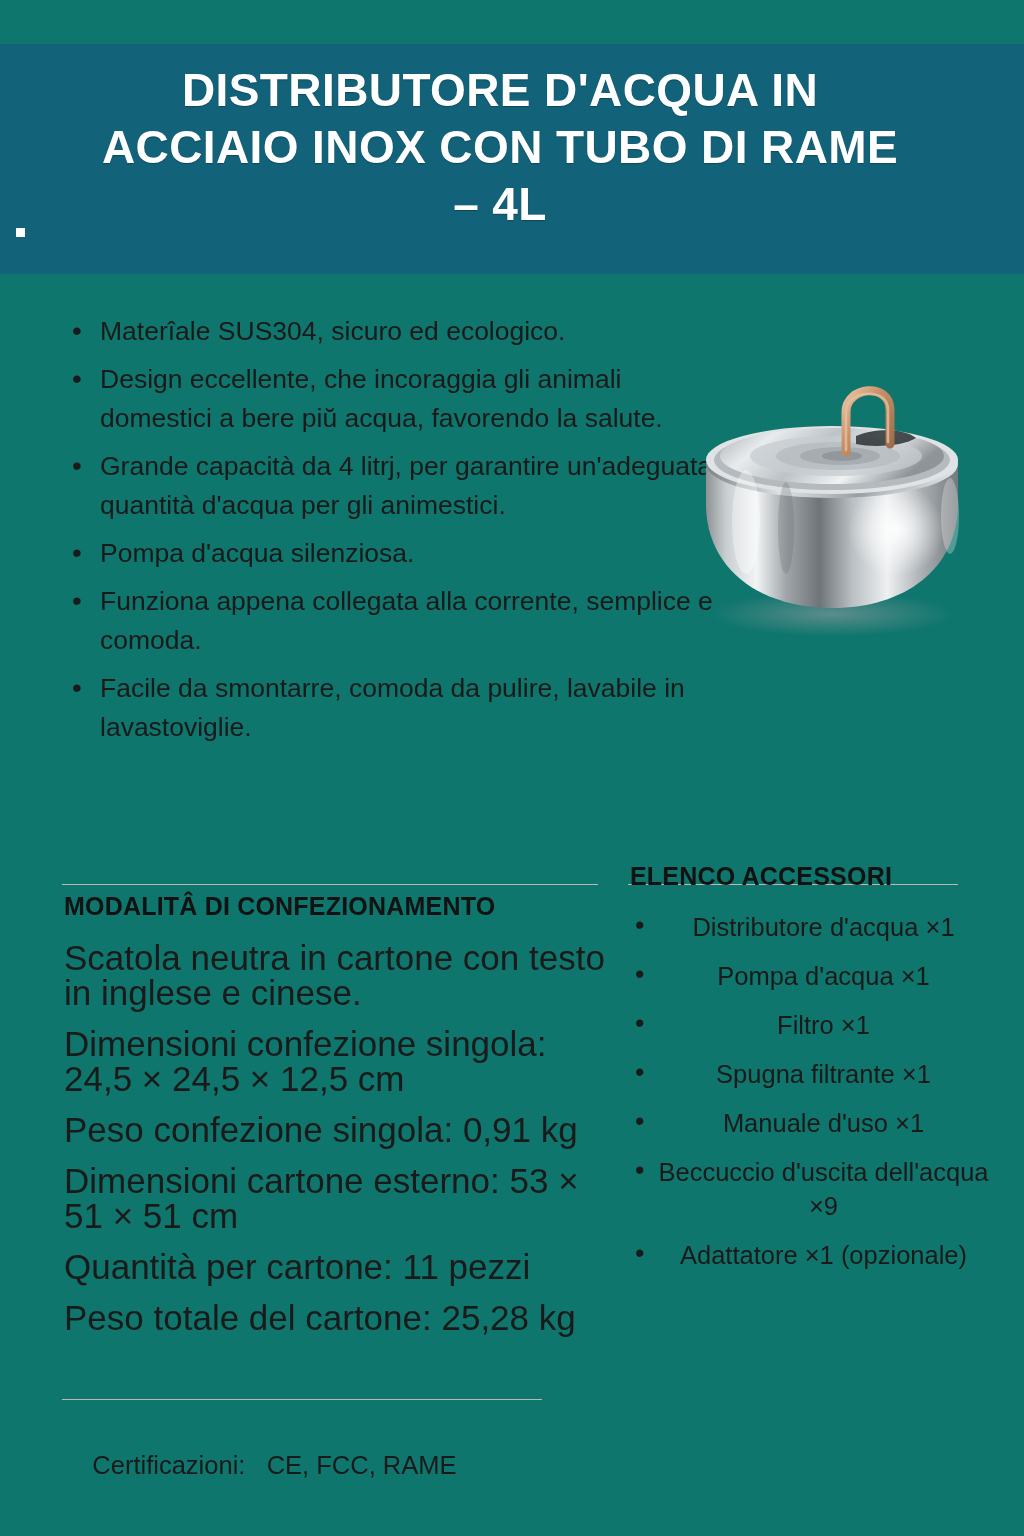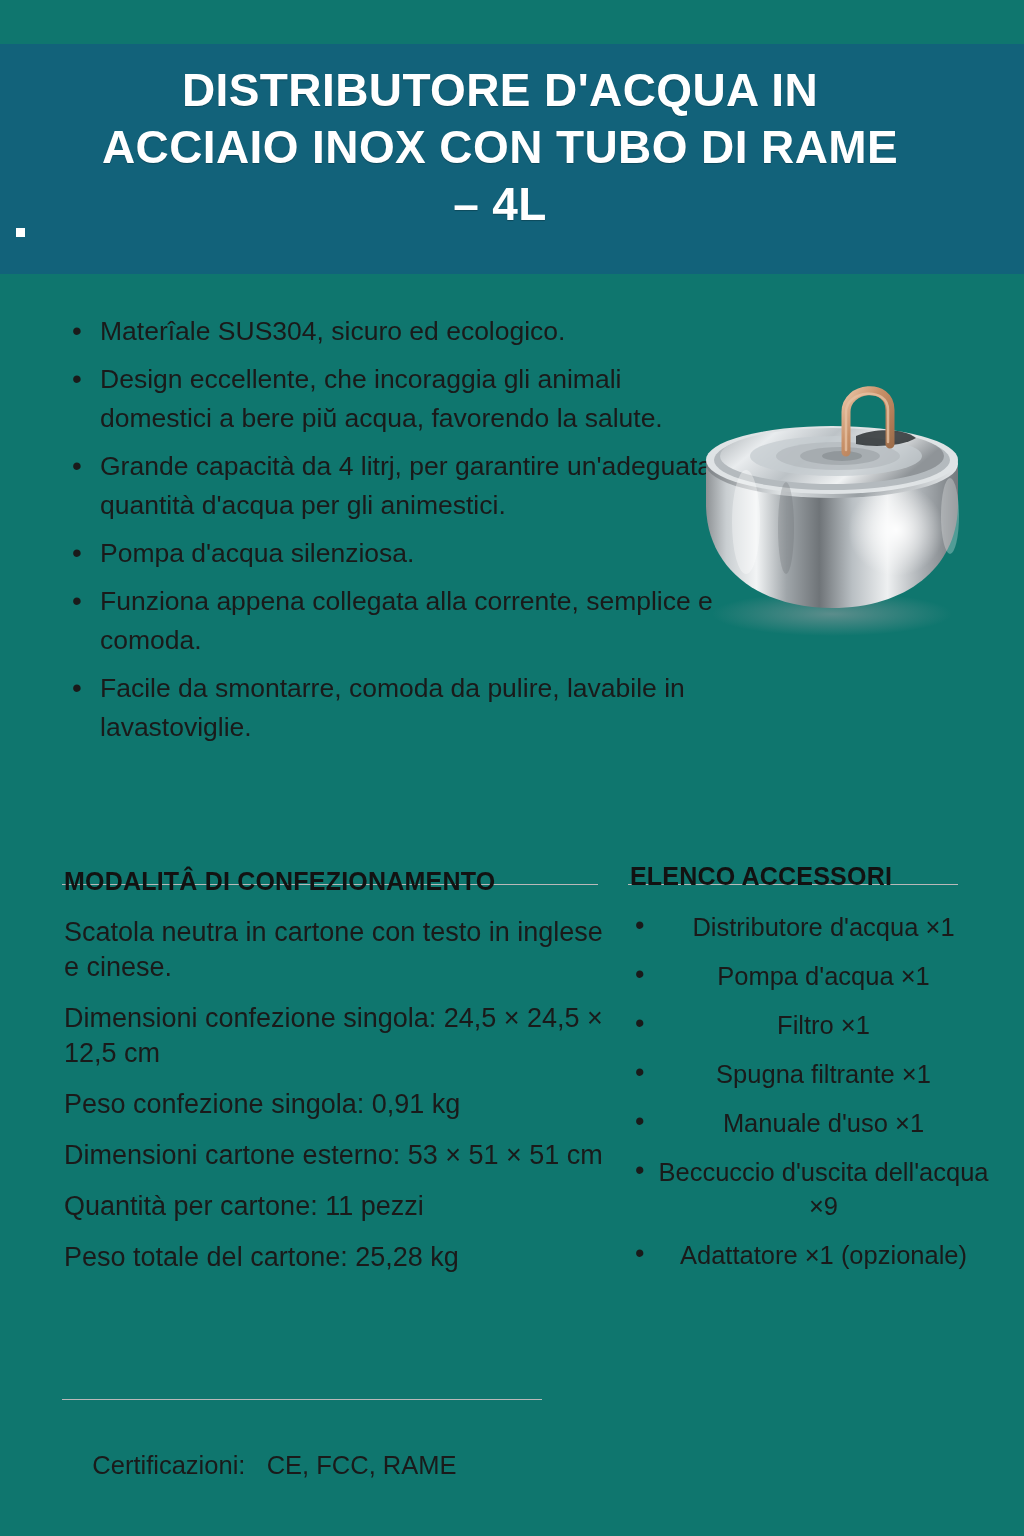--- a/index.html
+++ b/index.html
@@ -96,38 +96,38 @@
     height: 1px;
     background: #b9b9b9;
   }
   .rule-left  { left: 62px;  top: 884px; width: 536px; }
   .rule-right { left: 628px; top: 884px; width: 330px; }
   .rule-cert  { left: 62px;  top: 1399px; width: 480px; }
 
   .col-left {
     position: absolute;
     left: 64px;
-    top: 867px;
+    top: 892px;
     width: 545px;
   }
   .col-right {
     position: absolute;
     left: 630px;
     top: 862px;
     width: 360px;
   }
   .section-title {
     font-size: 25px;
     font-weight: bold;
     letter-spacing: 0.2px;
     color: #121212;
     margin: 0 0 19px 0;
   }
   .pack-line {
-    font-size: 27px;
+    font-size: 35px;
     line-height: 35px;
     color: #1a1a1a;
     margin-bottom: 16px;
   }
   .acc-list {
     list-style: none;
     margin: 0;
     padding: 0;
     text-align: center;
   }

